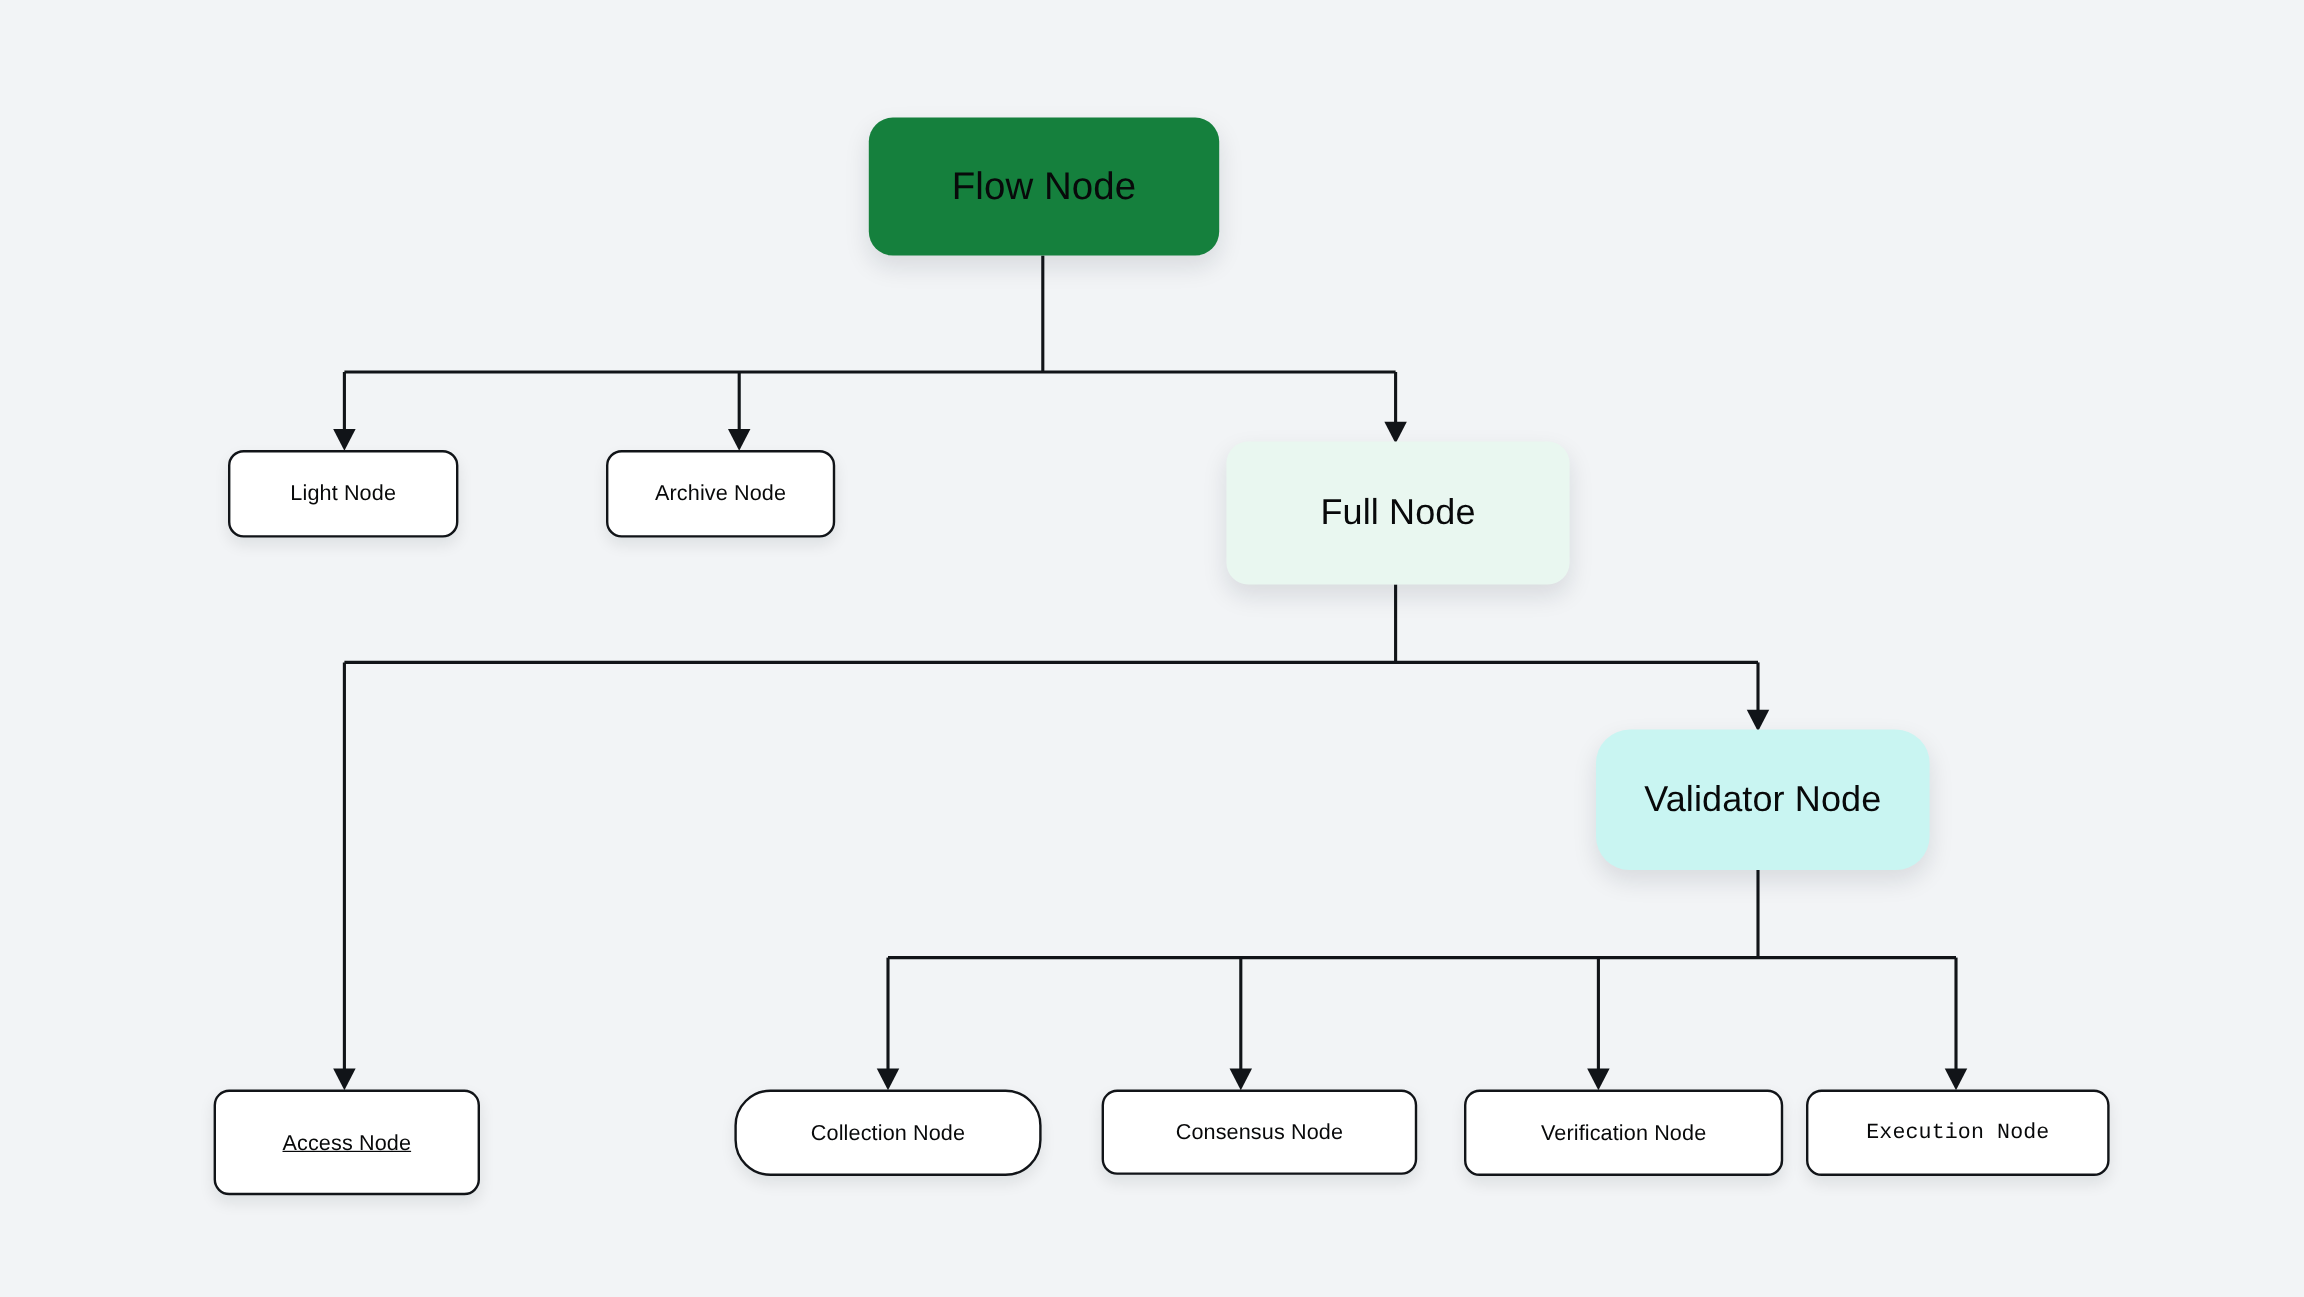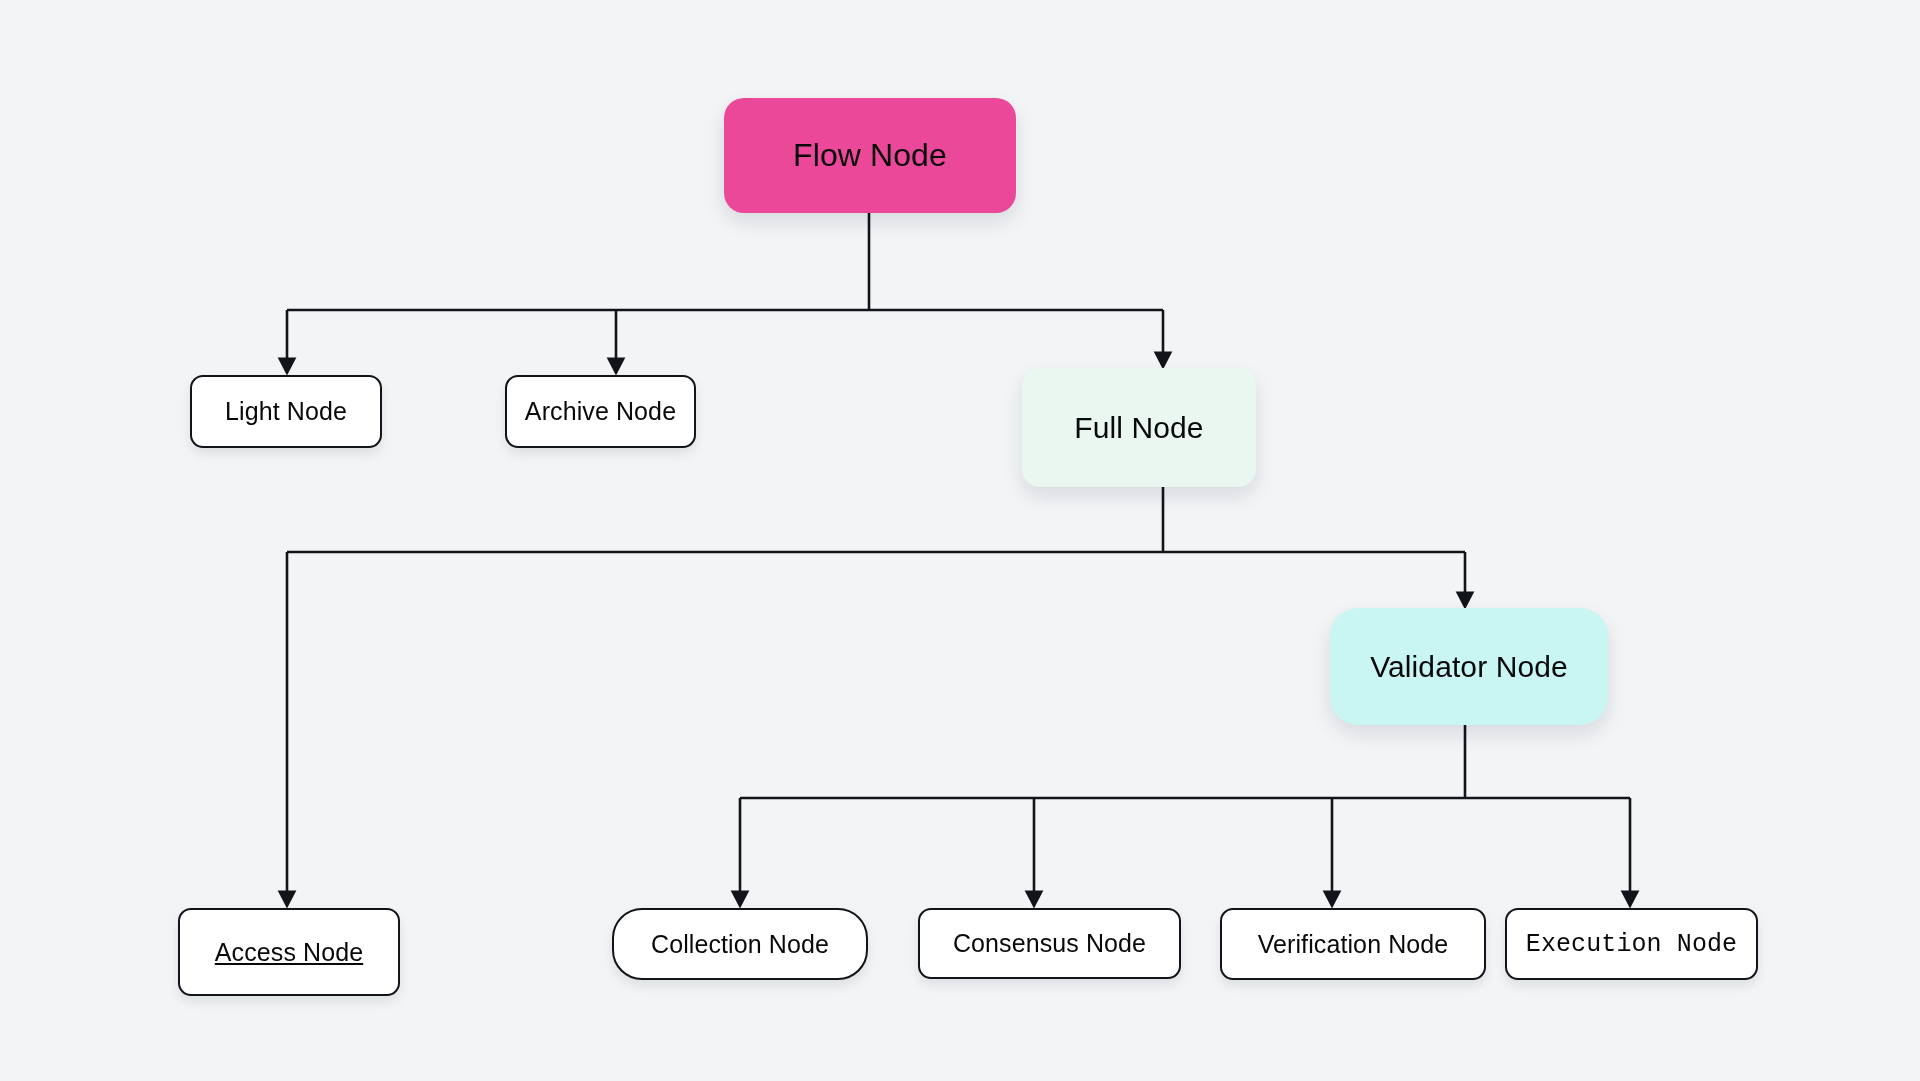--- a/index.html
+++ b/index.html
@@ -21,31 +21,31 @@
     letter-spacing:.1px;
     white-space:nowrap;
     z-index:2;
   }
 
   
   .leaf{
     background:#ffffff;
     border:2.5px solid #111418;
     border-radius:13px;
-    font-size:25px;
+    font-size:18px;
     box-shadow:0 6px 12px rgba(17,20,24,.085);
   }
 
   
   .tinted{
     border:none;
     border-radius:18px;
     box-shadow:0 9px 20px rgba(20,30,40,.115);
   }
-  .root{background:#ec4899;font-size:32px;border-radius:20px;}
+  .root{background:#15803d;font-size:32px;border-radius:20px;}
   .mid {background:#e9f7f0;font-size:30px;}
   .val {background:#c9f5f2;font-size:30px;border-radius:28px;}
 </style>
 </head>
 <body>
 
 <div id="stage">
 
   <svg class="edges" viewBox="0 0 1920 1081" xmlns="http://www.w3.org/2000/svg">
     <defs>
@@ -80,21 +80,21 @@
   </div>
 
   <div class="node leaf" style="left:190px;top:375px;width:192px;height:73px;">
     <span>Light Node</span>
   </div>
 
   <div class="node leaf" style="left:505px;top:375px;width:191px;height:73px;">
     <span>Archive Node</span>
   </div>
 
-  <div class="node tinted mid" style="left:1022px;top:368px;width:234px;height:119px;">
+  <div class="node tinted mid" style="left:1022px;top:368px;width:286px;height:119px;">
     <span>Full Node</span>
   </div>
 
   <div class="node leaf" style="left:178px;top:908px;width:222px;height:88px;text-decoration:underline;">
     <span>Access Node</span>
   </div>
 
   <div class="node tinted val" style="left:1330px;top:608px;width:278px;height:117px;">
     <span>Validator Node</span>
   </div>

